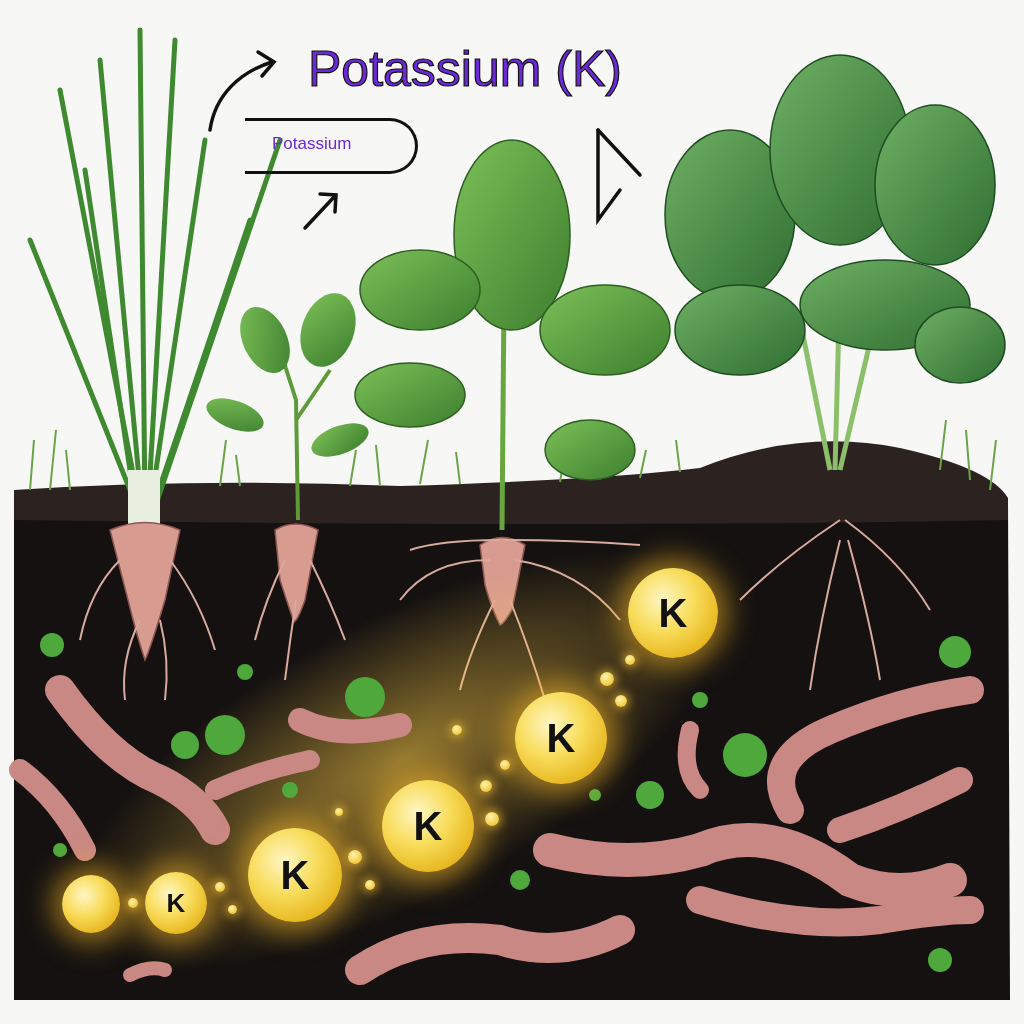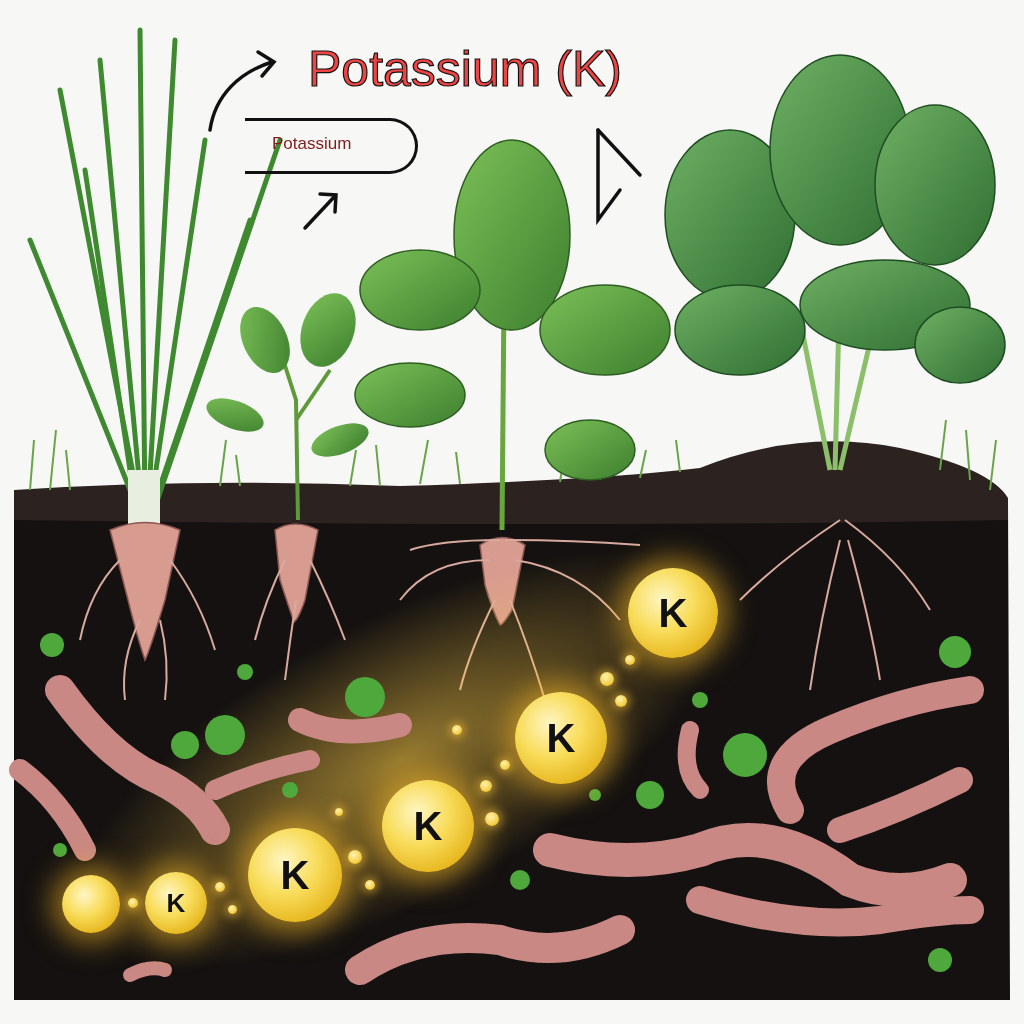--- a/index.html
+++ b/index.html
@@ -1,19 +1,19 @@
 <!DOCTYPE html>
 <html><head>
 <meta charset="utf-8">
 <style>
   html,body{margin:0;padding:0;}
   body{width:1024px;height:1024px;background:#f7f7f5;position:relative;overflow:hidden;font-family:"Liberation Sans",sans-serif;}
-  .title{position:absolute;left:308px;top:40px;font-size:50px;font-weight:400;color:#ef4444;letter-spacing:0px;-webkit-text-stroke:1.2px #111;}
+  .title{position:absolute;left:308px;top:40px;font-size:50px;font-weight:400;color:#6d28d9;letter-spacing:0px;-webkit-text-stroke:1.2px #111;}
   .pill{position:absolute;left:245px;top:118px;width:170px;height:50px;border:3.5px solid #111;border-left:none;border-radius:0 28px 28px 0;}
-  .pill-text{position:absolute;left:272px;top:134px;font-size:17px;color:#7f1d1d;text-align:center;}
+  .pill-text{position:absolute;left:272px;top:134px;font-size:17px;color:#6d28d9;text-align:center;}
   svg.scene{position:absolute;left:0;top:0;}
   .kbubble{position:absolute;border-radius:50%;background:radial-gradient(circle at 38% 35%,#fff6c4 0%,#f8dc5a 40%,#e7b720 75%,#c98d0f 100%);box-shadow:0 0 28px 10px rgba(255,190,40,0.55);display:flex;align-items:center;justify-content:center;font-weight:700;color:#111;}
   .dot{position:absolute;border-radius:50%;background:radial-gradient(circle at 40% 35%,#fff3b0,#f1c93a 70%,#c99512);box-shadow:0 0 8px 3px rgba(255,200,60,0.5);}
 </style>
 </head>
 <body>
 
 <svg class="scene" width="1024" height="1024" viewBox="0 0 1024 1024">
   <defs>
     <radialGradient id="glow" cx="50%" cy="50%" r="50%">

